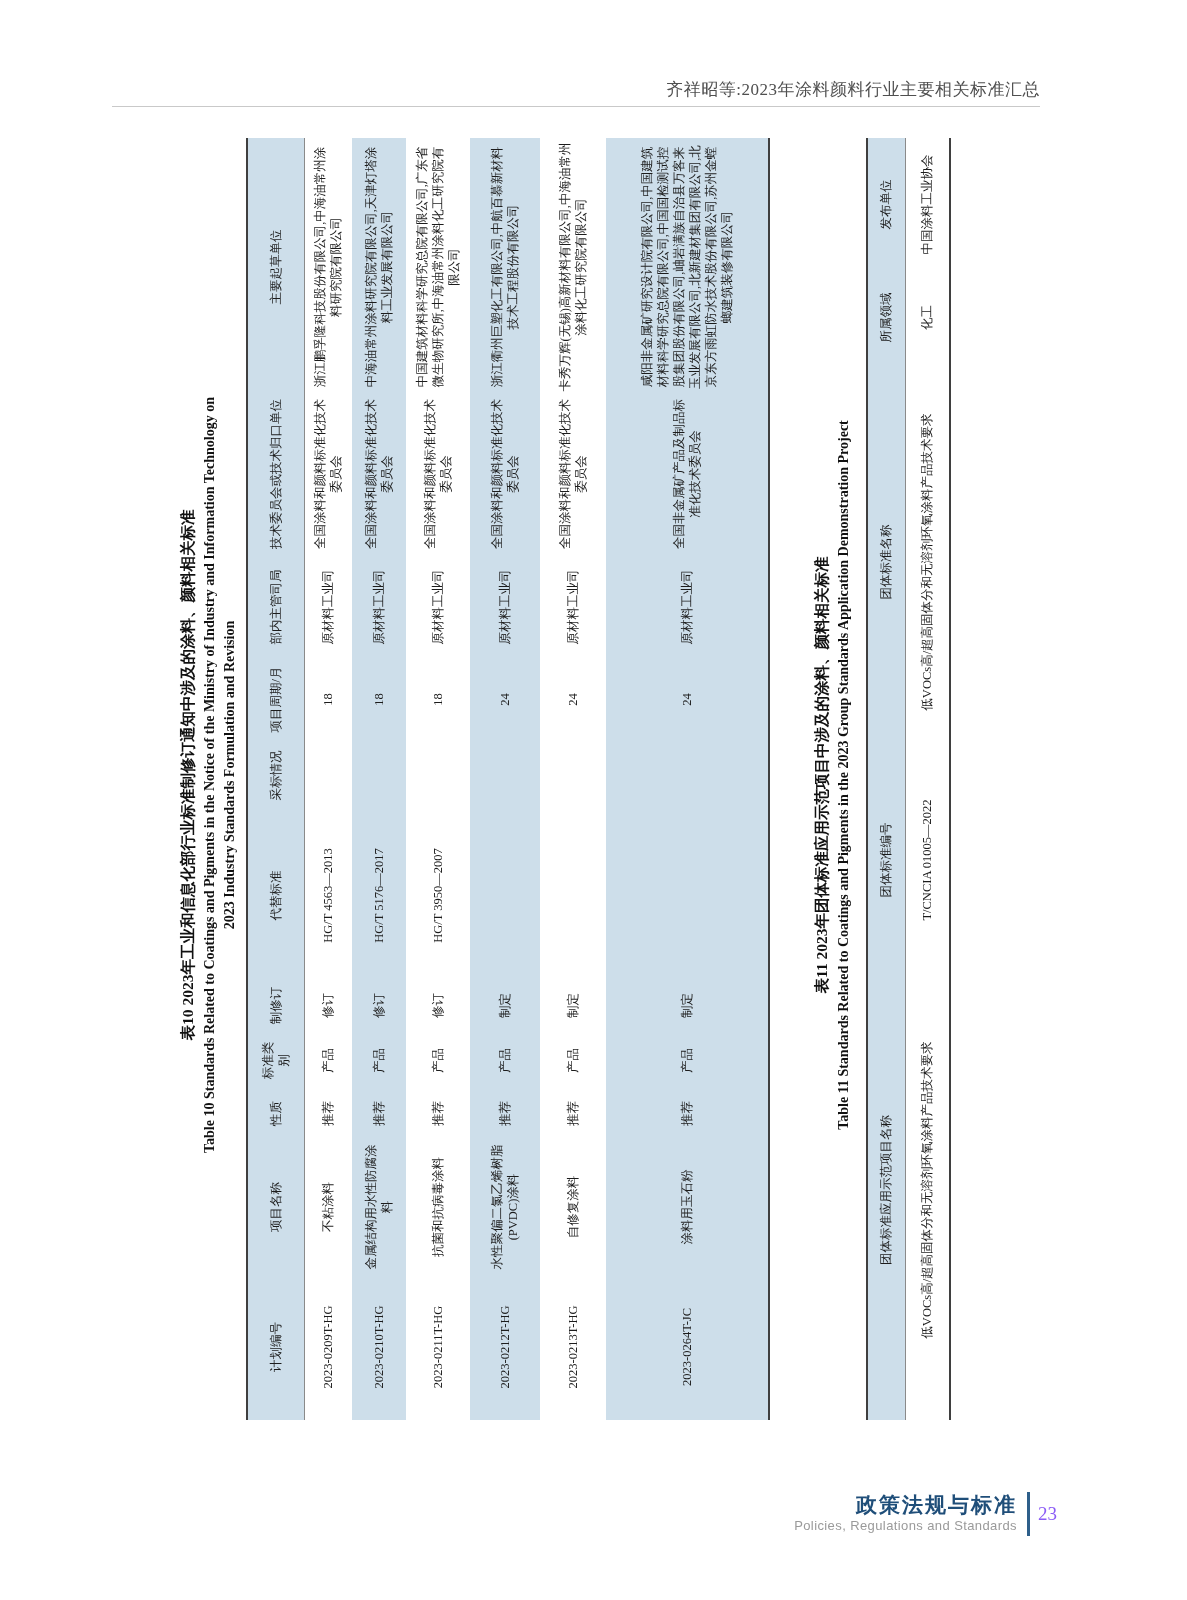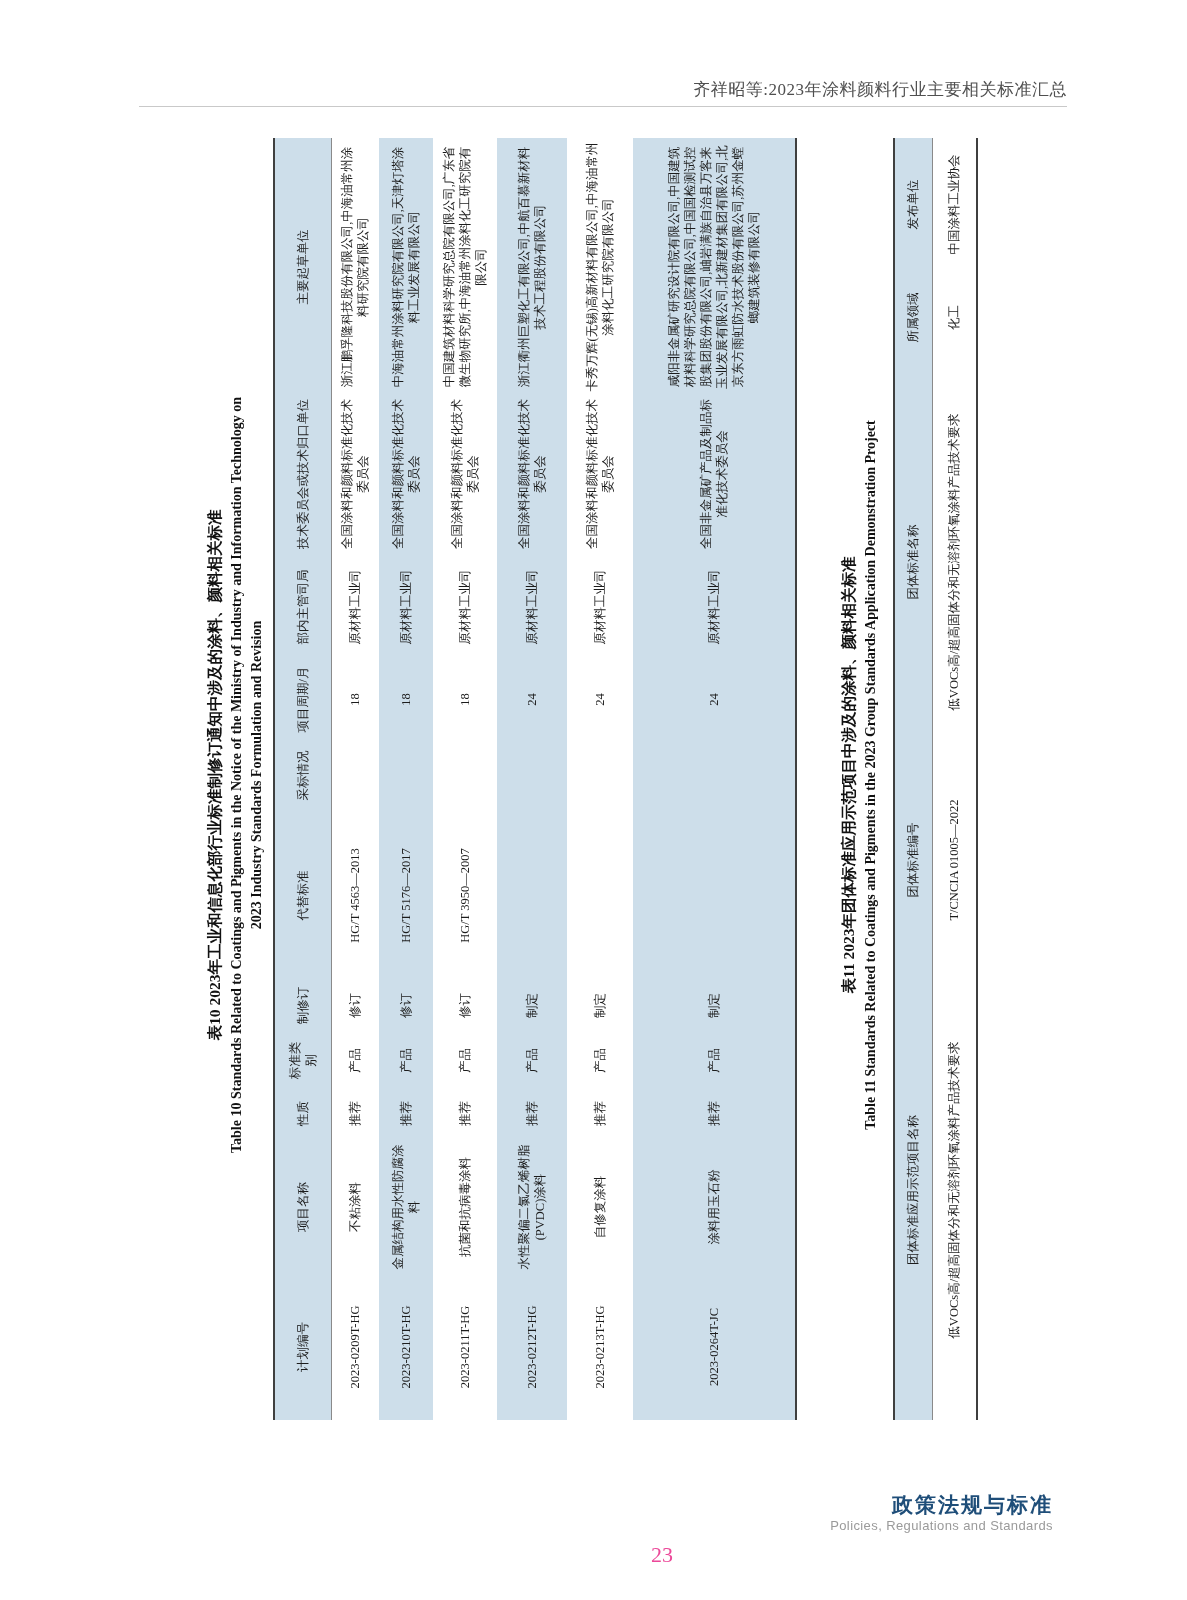--- a/index.html
+++ b/index.html
@@ -1,18 +1,18 @@
 <!DOCTYPE html>
 <html><head>
 <meta charset="utf-8">
 <style>
   html,body{margin:0;padding:0;background:#fff;}
   body{width:1187px;height:1600px;position:relative;overflow:hidden;
        font-family:"Liberation Serif","DejaVu Serif",serif;color:#222;}
-  .page{position:absolute;inset:0;background:#ffffff;margin-left:27px;}
+  .page{position:absolute;inset:0;background:#ffffff;}
 
   
   .running-head{position:absolute;top:78px;left:112px;width:928px;text-align:right;
     font-size:17px;color:#4f4f4f;letter-spacing:0.5px;}
   .running-rule{position:absolute;top:106px;left:112px;width:928px;height:1px;background:#c9c9c9;}
 
   
   .rot-outer{position:absolute;left:150px;top:130px;width:810px;height:1290px;}
   .rot-inner{width:1290px;height:810px;transform-origin:0 0;
     transform:rotate(-90deg) translateX(-1290px);}
@@ -33,29 +33,29 @@
   .t10 thead tr{height:57px;}
   .t10 .r1{height:48px;} .t10 .r2{height:54px;} .t10 .r3{height:64px;}
   .t10 .r4{height:70px;} .t10 .r5{height:66px;} .t10 .r6{height:163px;}
 
   .t11-titles{margin-top:40px;}
   .t11{margin-top:12px;}
   .t11 thead tr{height:38px;}
   .t11 .r1{height:45px;}
 
   
-  .footer{position:absolute;top:1492px;left:624px;width:410px;display:flex;
-    justify-content:flex-end;align-items:stretch;flex-direction:column;}
+  .footer{position:absolute;top:1492px;left:647px;width:410px;display:flex;
+    justify-content:flex-end;align-items:stretch;}
   .footer-text{text-align:right;padding-right:8px;}
   .footer-cn{font-size:21px;font-weight:bold;color:#1f4e79;letter-spacing:2px;
     font-family:"Liberation Sans","DejaVu Sans",sans-serif;line-height:26px;}
   .footer-en{font-size:13px;color:#9a9a9a;letter-spacing:0.4px;line-height:15px;
     font-family:"Liberation Sans","DejaVu Sans",sans-serif;}
   .footer-bar{width:3px;background:#2e5f8a;margin:0 8px 0 2px;}
-  .footer-page{font-size:22px;color:#ec4899;line-height:44px;}
+  .footer-page{font-size:19px;color:#8b5cf6;line-height:44px;}
 </style>
 </head>
 <body>
 
 <div class="page">
 
   <div class="running-head">齐祥昭等:2023年涂料颜料行业主要相关标准汇总</div>
   <div class="running-rule"></div>
 
   <div class="rot-outer">

